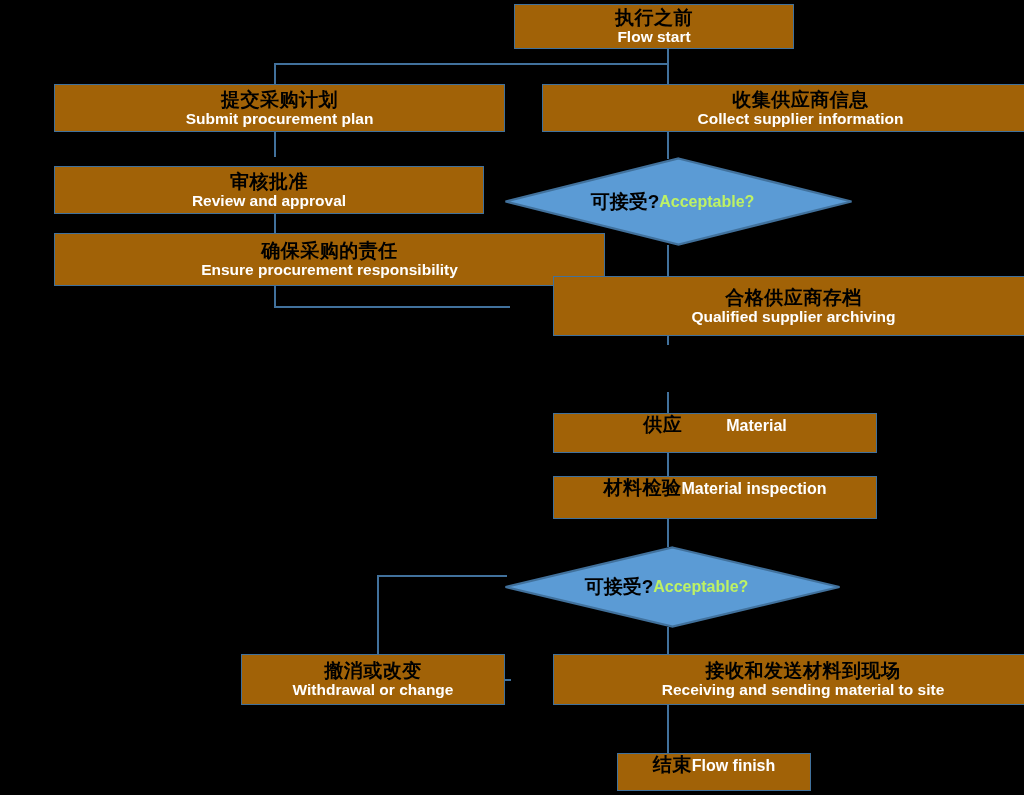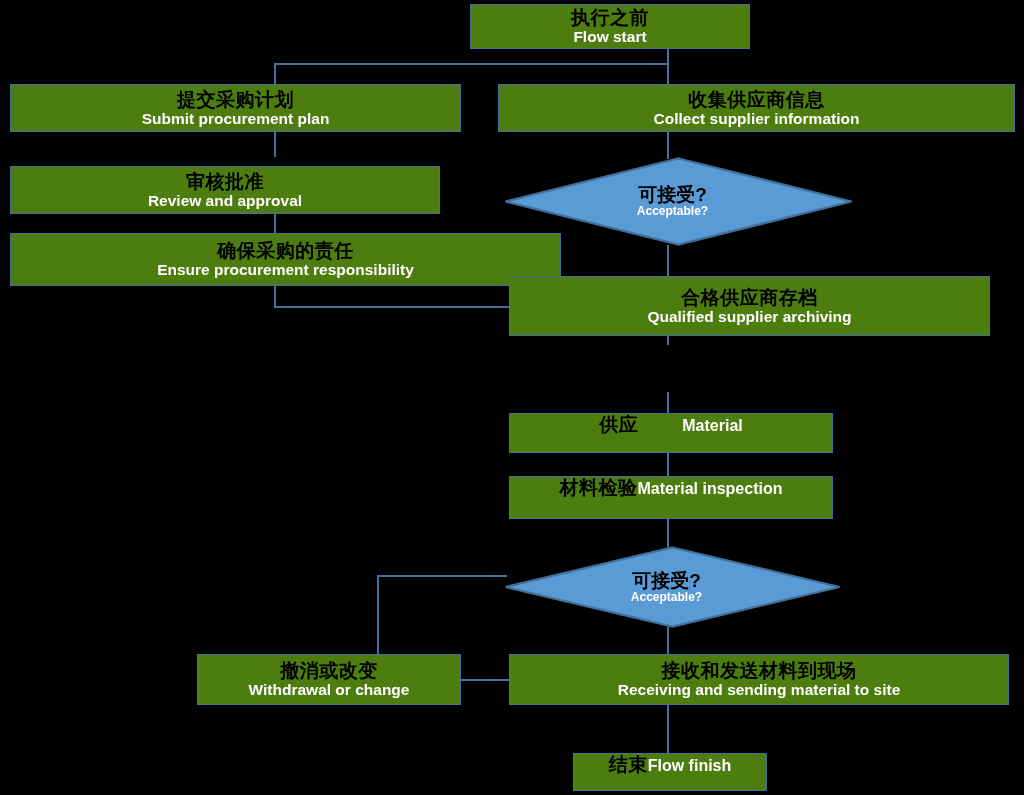--- a/index.html
+++ b/index.html
@@ -14,29 +14,30 @@
     position: relative;
     width: 1024px;
     height: 795px;
     background: #000000;
     overflow: hidden;
   }
   
   .node {
     position: absolute;
     box-sizing: border-box;
-    background: #4d7c0f;
+    background: #a16207;
     border: 1.5px solid #41719C;
     display: flex;
     flex-direction: column;
     align-items: center;
     justify-content: center;
     text-align: center;
     line-height: 1.12;
     z-index: 5;
+    margin-left: 44px;
   }
   .node .cn {
     color: #000000;
     font-weight: bold;
     font-size: 19px;
     letter-spacing: .5px;
   }
   .node .en {
     color: #FFFFFF;
     font-weight: bold;
@@ -59,36 +60,36 @@
   .diamond svg {
     position: absolute;
     inset: 0;
     width: 100%;
     height: 100%;
   }
   .diamond .dlabel {
     position: absolute;
     inset: 0;
     display: flex;
-    flex-direction: column;
+    flex-direction: row;
     align-items: center;
     justify-content: center;
     text-align: center;
     line-height: 1.12;
     transform: translateX(-6px);
   }
   .diamond .cn {
     color: #000000;
     font-weight: bold;
     font-size: 19px;
   }
   .diamond .en {
-    color: #ffffff;
-    font-weight: bold;
-    font-size: 12px;
+    color: #bef264;
+    font-weight: bold;
+    font-size: 16px;
   }
 
   
   .conn {
     position: absolute;
     background: #41719C;
     z-index: 1;
   }
   .conn.h { height: 2px; }
   .conn.v { width: 2px; }

